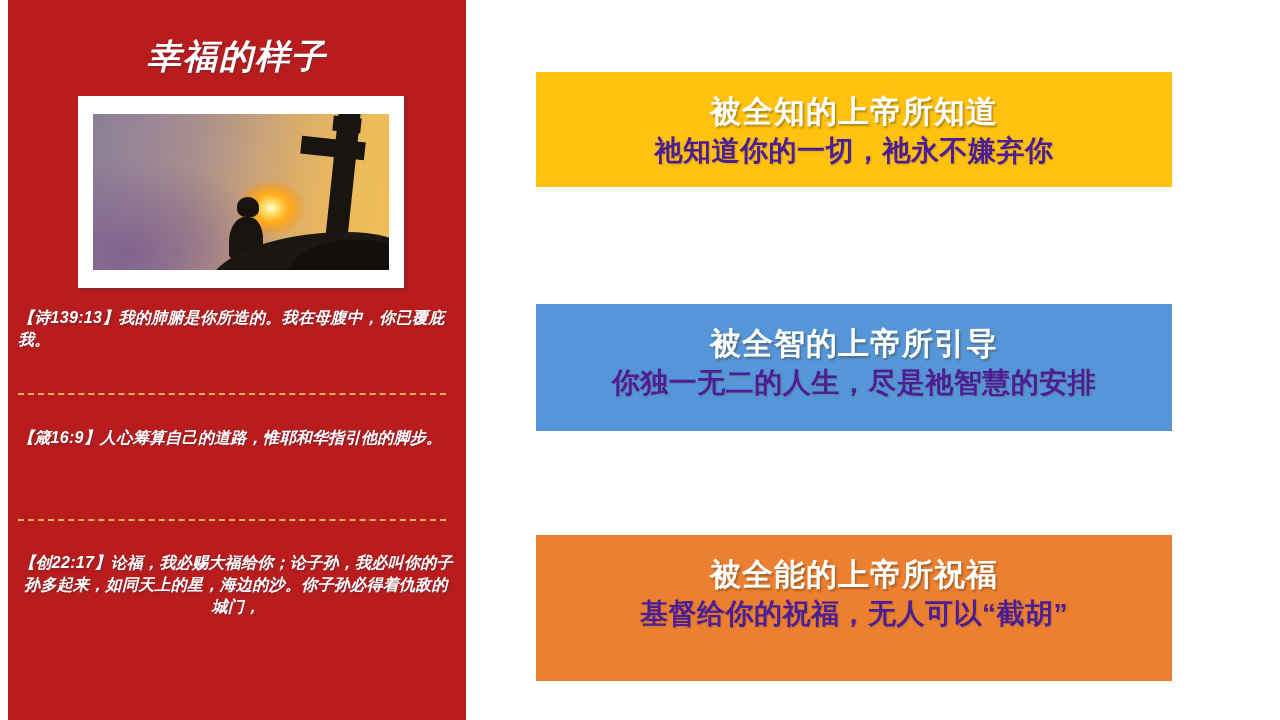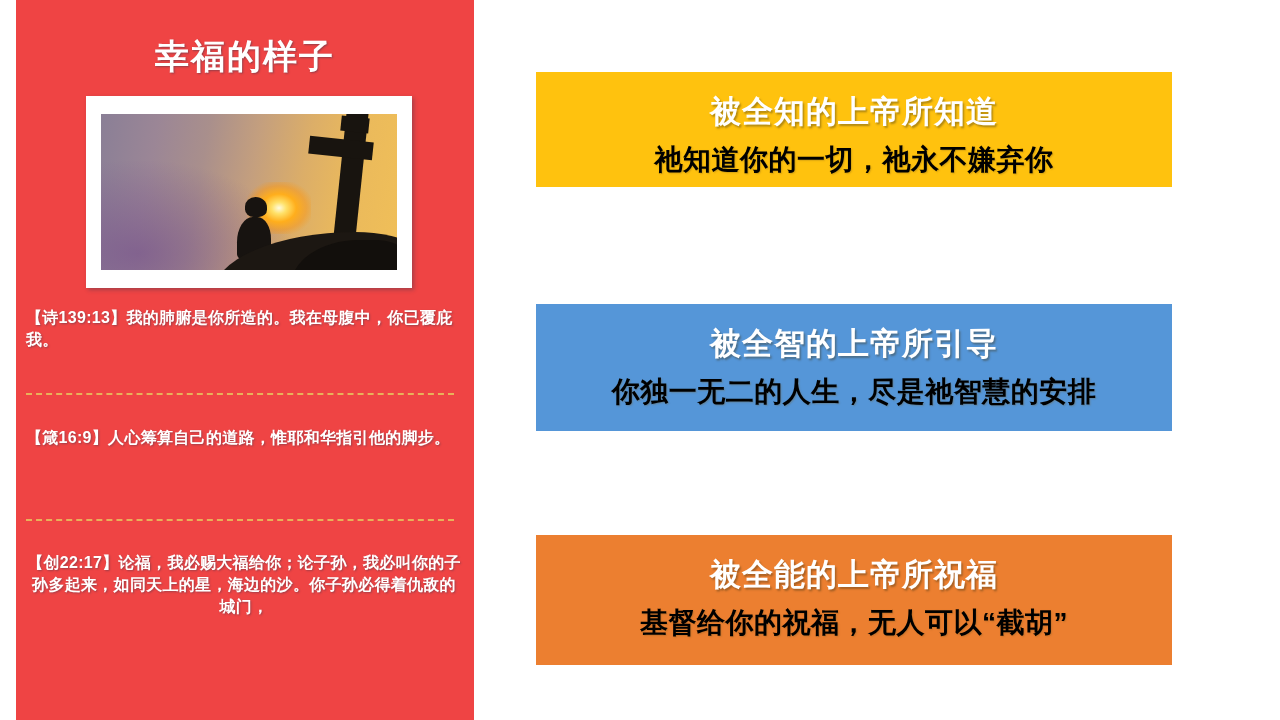--- a/index.html
+++ b/index.html
@@ -18,26 +18,27 @@
   
   #slide {
     position: absolute;
     inset: 0;
     background: #ffffff;
   }
 
   
   #sidebar {
     position: absolute;
-    left: 16px;
+    left: 8px;
     top: 0;
     width: 458px;
     height: 720px;
-    background: #ef4444;
+    background: #b91c1c;
     box-sizing: border-box;
+    font-style: italic;
   }
 
   #slide-title {
     position: absolute;
     left: 0;
     top: 36px;
     width: 458px;
     text-align: center;
     color: #ffffff;
     font-size: 34px;
@@ -190,37 +191,37 @@
   .panel {
     position: absolute;
     left: 536px;
     width: 636px;
     box-sizing: border-box;
     text-align: center;
     padding-top: 21px;
   }
   #panel-1 { top: 72px;  height: 115px; background: #ffc20e; }
   #panel-2 { top: 304px; height: 127px; background: #5596d8; }
-  #panel-3 { top: 535px; height: 130px; background: #ec7f30; }
+  #panel-3 { top: 535px; height: 146px; background: #ec7f30; }
 
   .panel-heading {
     color: #ffffff;
     font-size: 31px;
     font-weight: bold;
     letter-spacing: 1px;
     line-height: 1.25;
     text-shadow: 1.5px 1.5px 2px rgba(60,50,20,0.40);
   }
   .panel-sub {
-    color: #000000;
+    color: #4c1d95;
     font-size: 28px;
     font-weight: bold;
     letter-spacing: 0.5px;
     line-height: 1.3;
-    margin-top: 10px;
+    margin-top: 1px;
     text-shadow: 1px 1px 1.5px rgba(120,90,30,0.30);
   }
 </style>
 </head>
 <body>
 
 <div id="slide">
 
   <div id="sidebar">
 

